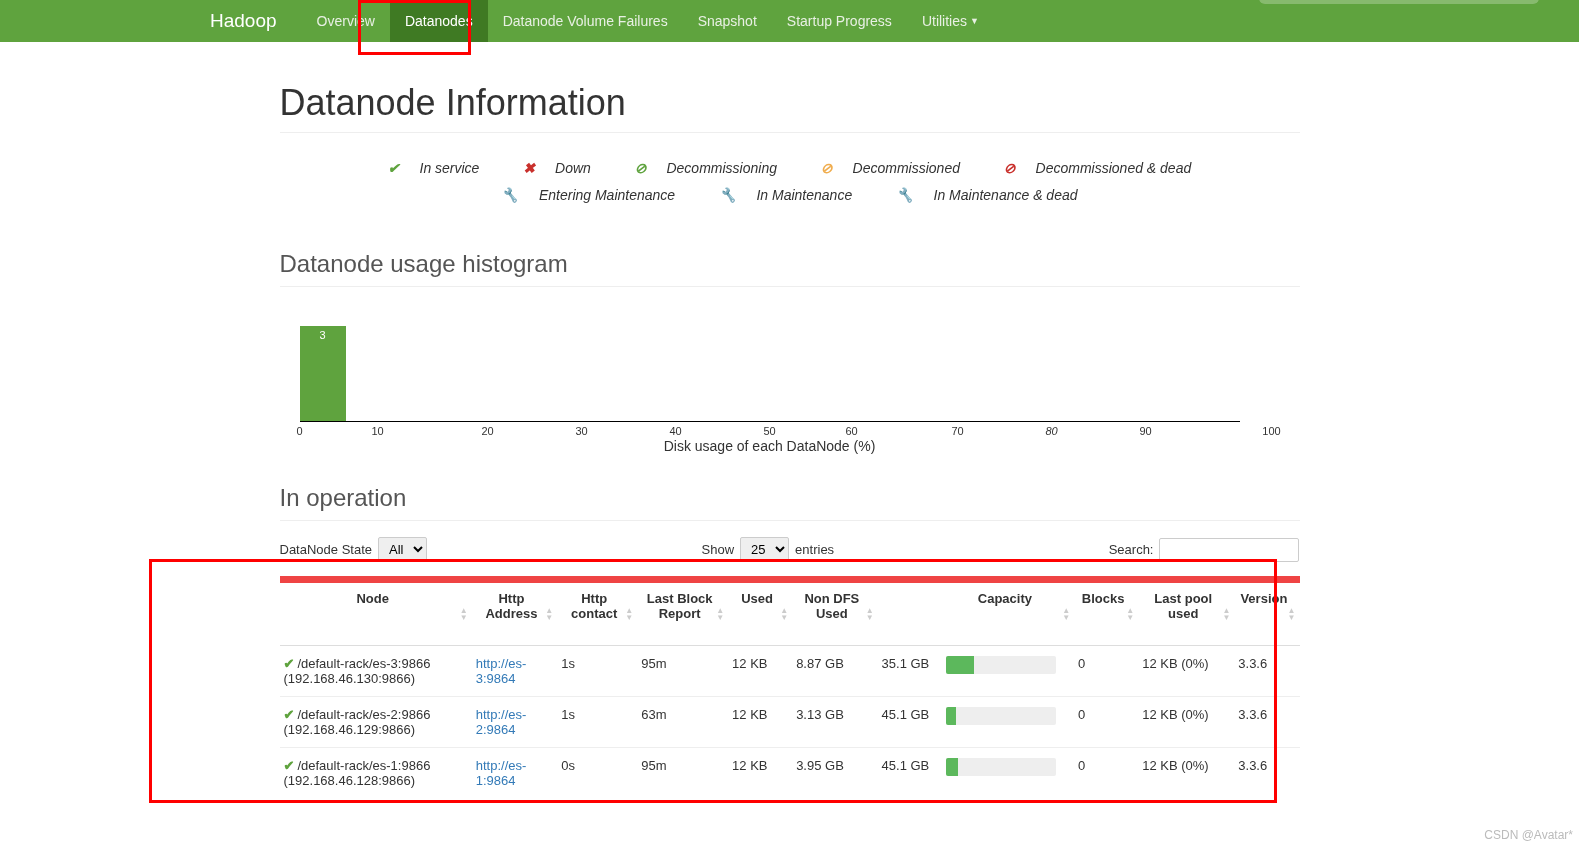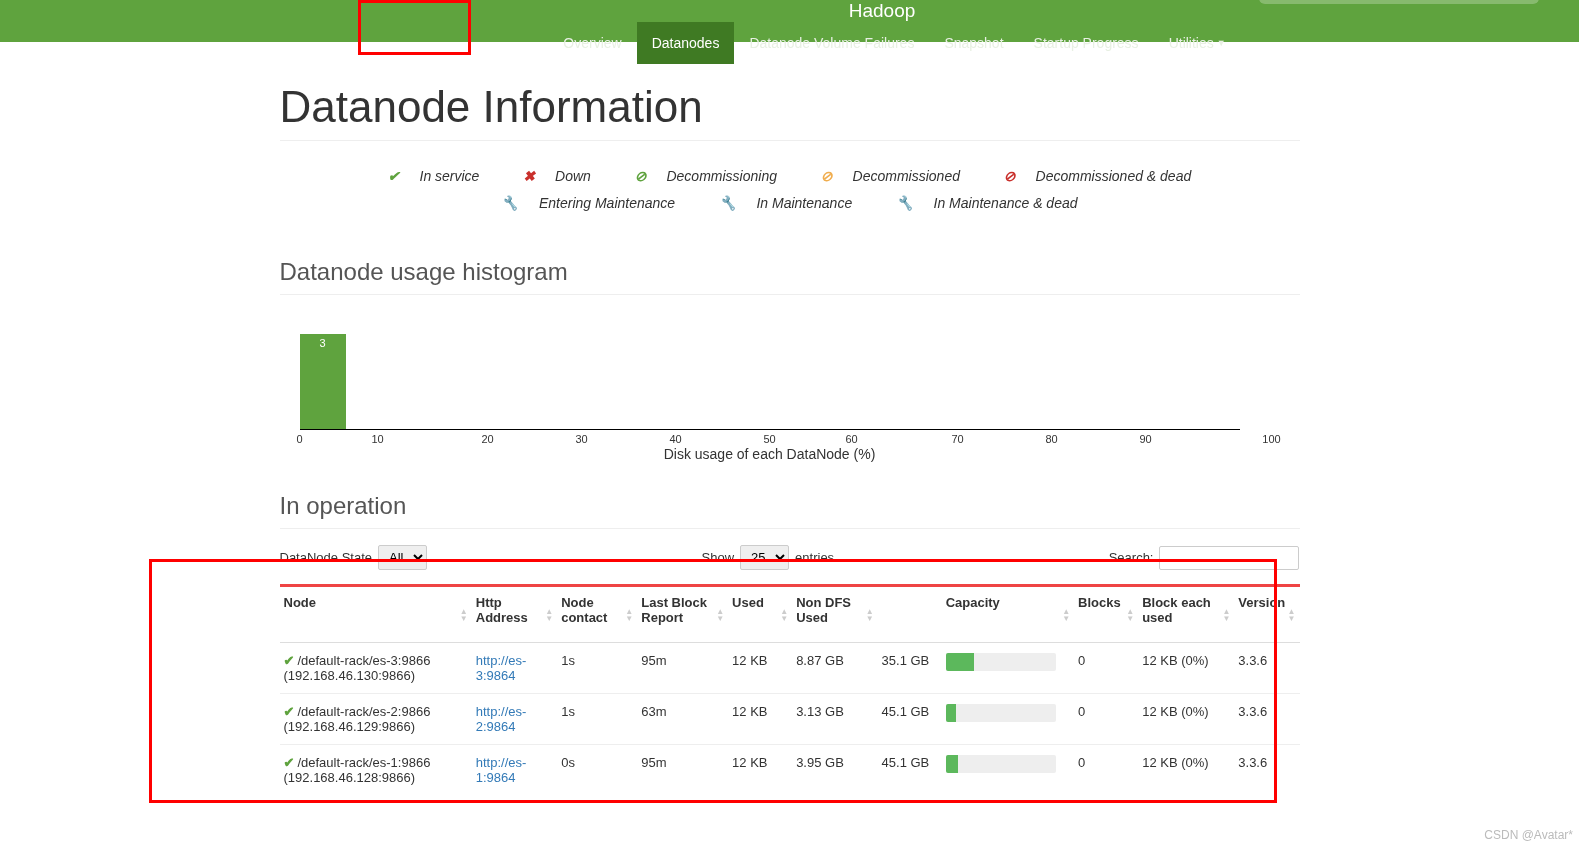--- a/index.html
+++ b/index.html
@@ -10,21 +10,20 @@
     color: #333;
     background: #fff;
   }
   .navbar {
     background: #5fa33e;
     height: 42px;
     display: flex;
     align-items: center;
     padding-left: 210px;
     color: #fff;
-    flex-direction: column;
   }
   .brand {
     font-size: 19px;
     font-weight: 400;
     margin-right: 25px;
   }
   .nav-item {
     padding: 0 15px;
     height: 42px;
     display: flex;
@@ -41,21 +40,21 @@
     position: absolute;
     border: 3px solid red;
     pointer-events: none;
   }
   .container {
     width: 1020px;
     margin: 0 auto;
     padding-top: 40px;
   }
   h1 {
-    font-size: 44px;
+    font-size: 36px;
     font-weight: 300;
     color: #333;
     margin: 0 0 10px 0;
     padding-bottom: 8px;
     border-bottom: 1px solid #eee;
   }
   .legend {
     text-align: center;
     padding: 12px 0;
     font-size: 14px;
@@ -138,24 +137,24 @@
     border-radius: 2px;
   }
   input.search-inp { width: 140px; height: 24px;}
   table.dt {
     width: 100%;
     border-collapse: collapse;
     margin-top: 8px;
     font-size: 13px;
   }
   table.dt th {
-    text-align: left;
-    padding: 8px 10px 17px 4px;
+    text-align: center;
+    padding: 8px 10px 24px 4px;
     border-bottom: 1px solid #ddd;
-    border-top: 3px solid #ef4444;
+    border-top: 7px solid #ef4444;
     font-weight: 700;
     color: #333;
     position: relative;
     vertical-align: top;
   }
   table.dt th .sort-icons {
     position: absolute;
     right: 4px;
     top: 50%;
     transform: translateY(-50%);
@@ -244,21 +243,21 @@
       </div>
     <div class="xaxis" id="xaxis">
         <div class="xt" style="left: 0px;">0</div>
         <div class="xt" style="left: 78px;">10</div>
         <div class="xt" style="left: 188px;">20</div>
         <div class="xt" style="left: 282px;">30</div>
         <div class="xt" style="left: 376px;">40</div>
         <div class="xt" style="left: 470px;">50</div>
         <div class="xt" style="left: 552px;">60</div>
         <div class="xt" style="left: 658px;">70</div>
-        <div class="xt" style="left: 752px;">80</div>
+        <div class="xt" style="left: 752px; font-style: italic;">80</div>
         <div class="xt" style="left: 846px;">90</div>
         <div class="xt" style="left: 972px;">100</div>
       </div>
     <div class="chart-xlabel">Disk usage of each DataNode (%)</div>
   </div>
 
   <h2>In operation</h2>
 
   <div class="table-controls">
     <div class="left">
@@ -274,28 +273,28 @@
       <span>Search:</span>
       <input type="text" class="search-inp" value="" style="">
     </div>
   </div>
 
   <table class="dt">
     <thead>
       <tr>
         <th style="width:180px"><span>Node</span><span class="sort-icons">▲<br>▼</span></th>
         <th style="width:80px"><span>Http Address</span><span class="sort-icons">▲<br>▼</span></th>
-        <th style="width:75px"><span>Node contact</span><span class="sort-icons">▲<br>▼</span></th>
+        <th style="width:75px"><span>Http contact</span><span class="sort-icons">▲<br>▼</span></th>
         <th style="width:85px"><span>Last Block Report</span><span class="sort-icons">▲<br>▼</span></th>
         <th style="width:60px"><span>Used</span><span class="sort-icons">▲<br>▼</span></th>
         <th style="width:80px"><span>Non DFS Used</span><span class="sort-icons">▲<br>▼</span></th>
         <th style="width:60px"></th>
         <th style="width:120px"><span>Capacity</span><span class="sort-icons">▲<br>▼</span></th>
         <th style="width:60px"><span>Blocks</span><span class="sort-icons">▲<br>▼</span></th>
-        <th style="width:90px"><span>Block each used</span><span class="sort-icons">▲<br>▼</span></th>
+        <th style="width:90px"><span>Last pool used</span><span class="sort-icons">▲<br>▼</span></th>
         <th style="width:60px"><span>Version</span><span class="sort-icons">▲<br>▼</span></th>
       </tr>
     </thead>
     <tbody id="tbody">
         <tr>
           <td><span class="check-sm">✔</span><span>/default-rack/es-3:9866</span><br><span>(192.168.46.130:9866)</span></td>
           <td><span class="link">http://es-3:9864</span></td>
           <td>1s</td>
           <td>95m</td>
           <td>12 KB</td>

